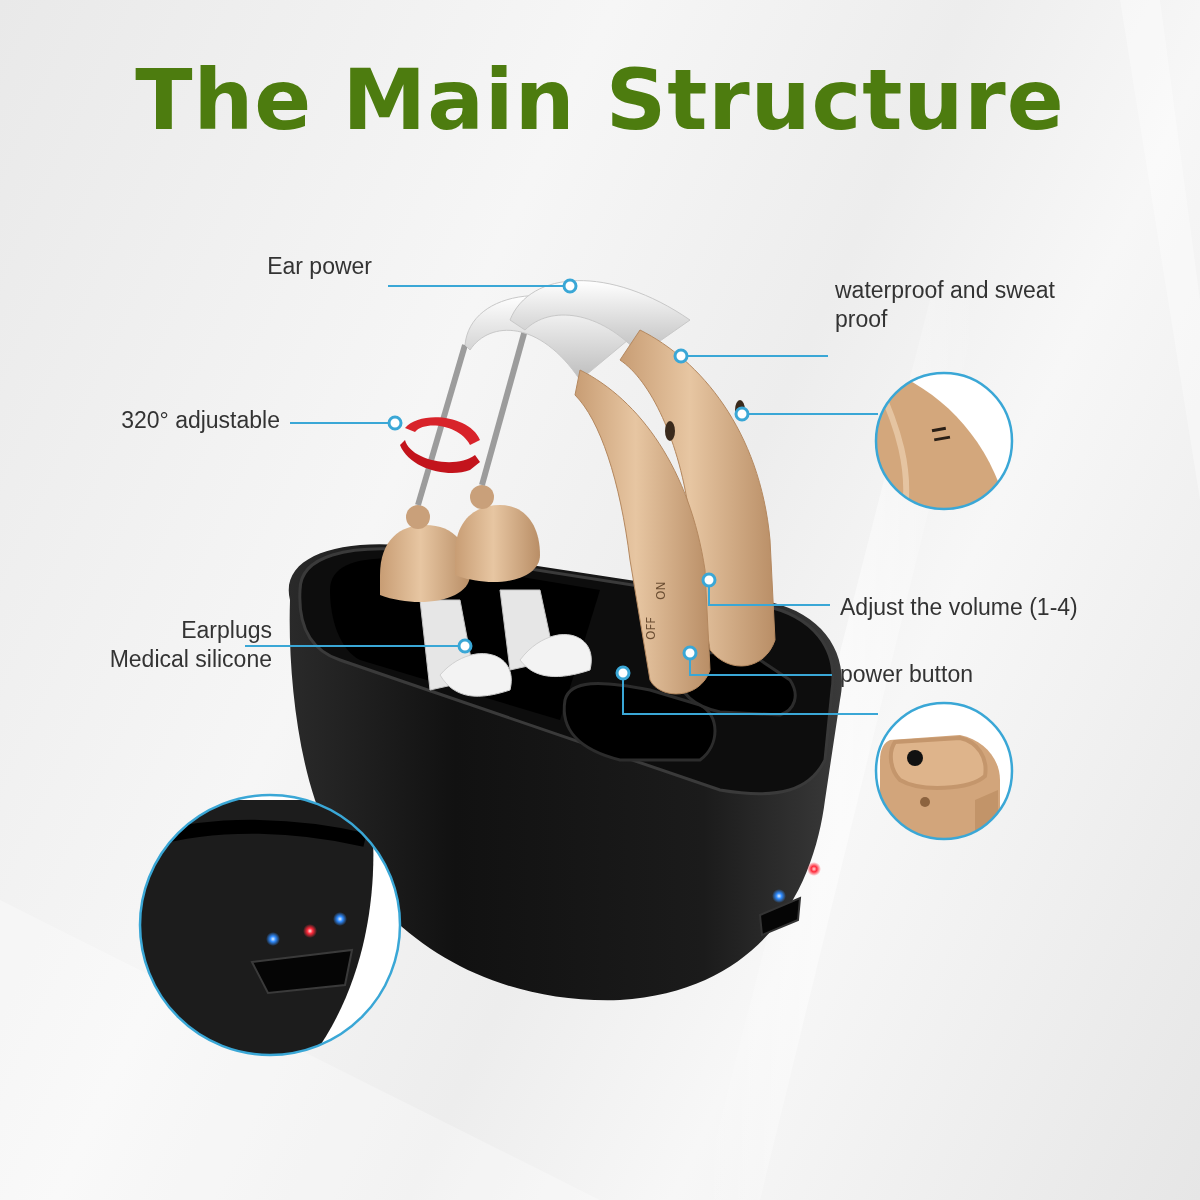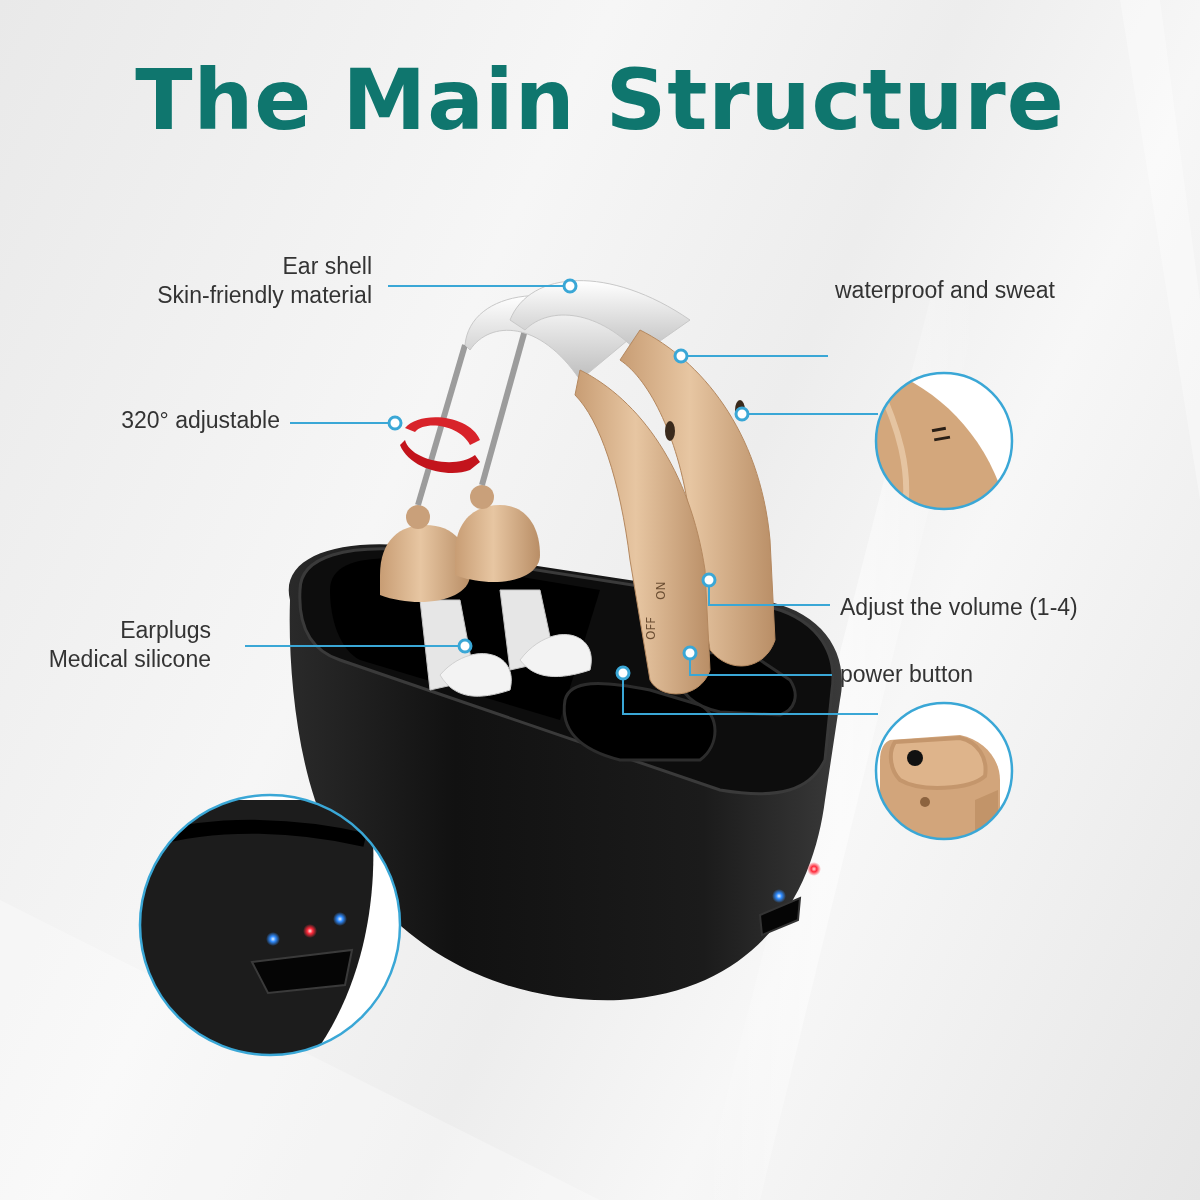--- a/index.html
+++ b/index.html
@@ -6,21 +6,21 @@
   body {
     width: 1200px; height: 1200px; overflow: hidden; position: relative;
     background: linear-gradient(115deg, #e9e9e9 0%, #f6f6f6 35%, #ededed 55%, #f7f7f7 70%, #e6e6e6 100%);
     font-family: "Liberation Sans", "DejaVu Sans", sans-serif;
     color: #2b2b2b;
   }
   .sheen { position: absolute; inset: 0; pointer-events: none; }
   .title {
     position: absolute; left: 0; right: 0; top: 58px; text-align: center;
     font-family: "DejaVu Sans", "Liberation Sans", sans-serif;
-    font-weight: 700; font-size: 84px; letter-spacing: 1px; color: #0f766e;
+    font-weight: 700; font-size: 84px; letter-spacing: 1px; color: #4d7c0f;
     line-height: 1;
   }
   .label {
     position: absolute; font-size: 23px; line-height: 29px; color: #333;
     white-space: nowrap;
   }
   .label.right { text-align: right; }
   .label span { display: block; }
   svg.art { position: absolute; left: 0; top: 0; }
 </style>
@@ -181,32 +181,32 @@
       <circle cx="273" cy="939" r="7" fill="url(#ledBlue)"></circle>
       <circle cx="310" cy="931" r="7" fill="url(#ledRed)"></circle>
       <circle cx="340" cy="919" r="7" fill="url(#ledBlue)"></circle>
       <path d="M252,962 L352,950 L345,985 L268,993 Z" fill="#050505" stroke="#3a3a3a" stroke-width="2"></path>
     </g>
     <circle cx="270" cy="925" r="130" fill="none" stroke="#3aa7d6" stroke-width="2.5"></circle>
   </g>
 </svg>
 
 <div class="label right" style="right:828px; top:252px;">
-  <span>Ear shell</span>
-  <span>Skin-friendly material</span>
+  <span>Ear power</span>
 </div>
 <div class="label right" style="right:920px; top:406px;">
   <span>320° adjustable</span>
 </div>
-<div class="label right" style="right:989px; top:616px;text-align:right;">
+<div class="label right" style="right:928px; top:616px;text-align:right;">
   <span>Earplugs</span>
   <span>Medical silicone</span>
 </div>
 <div class="label" style="left:835px; top:276px;">
   <span>waterproof and sweat</span>
+  <span>proof</span>
 </div>
 <div class="label" style="left:840px; top:518px;">
 </div>
 <div class="label" style="left:840px; top:593px;">
   <span>Adjust the volume (1-4)</span>
 </div>
 <div class="label" style="left:840px; top:660px;">
   <span>power button</span>
 </div>
 

